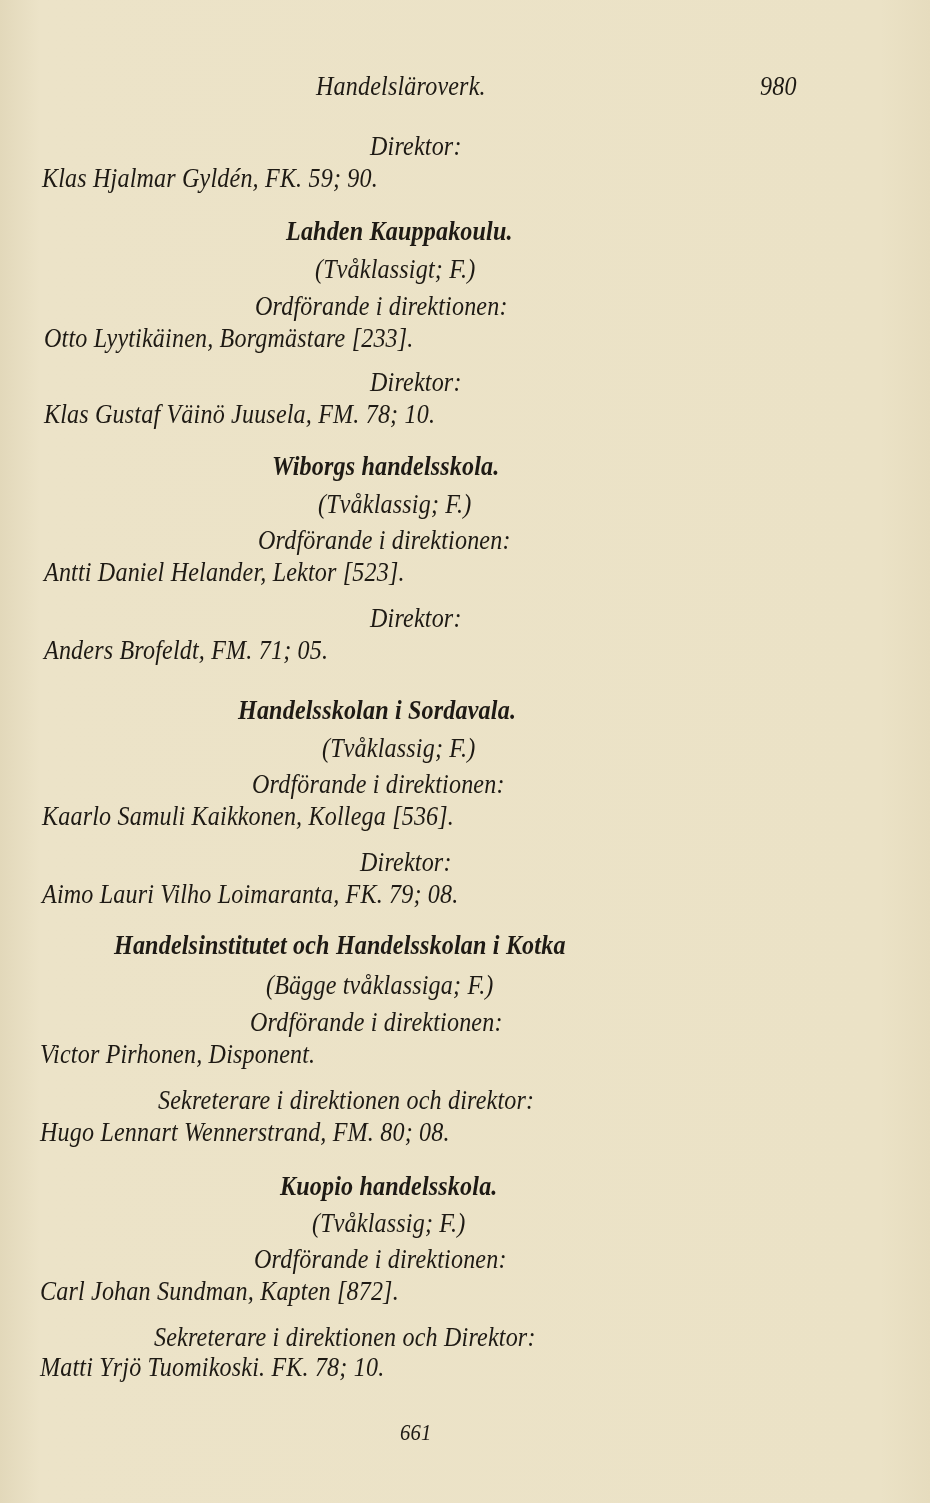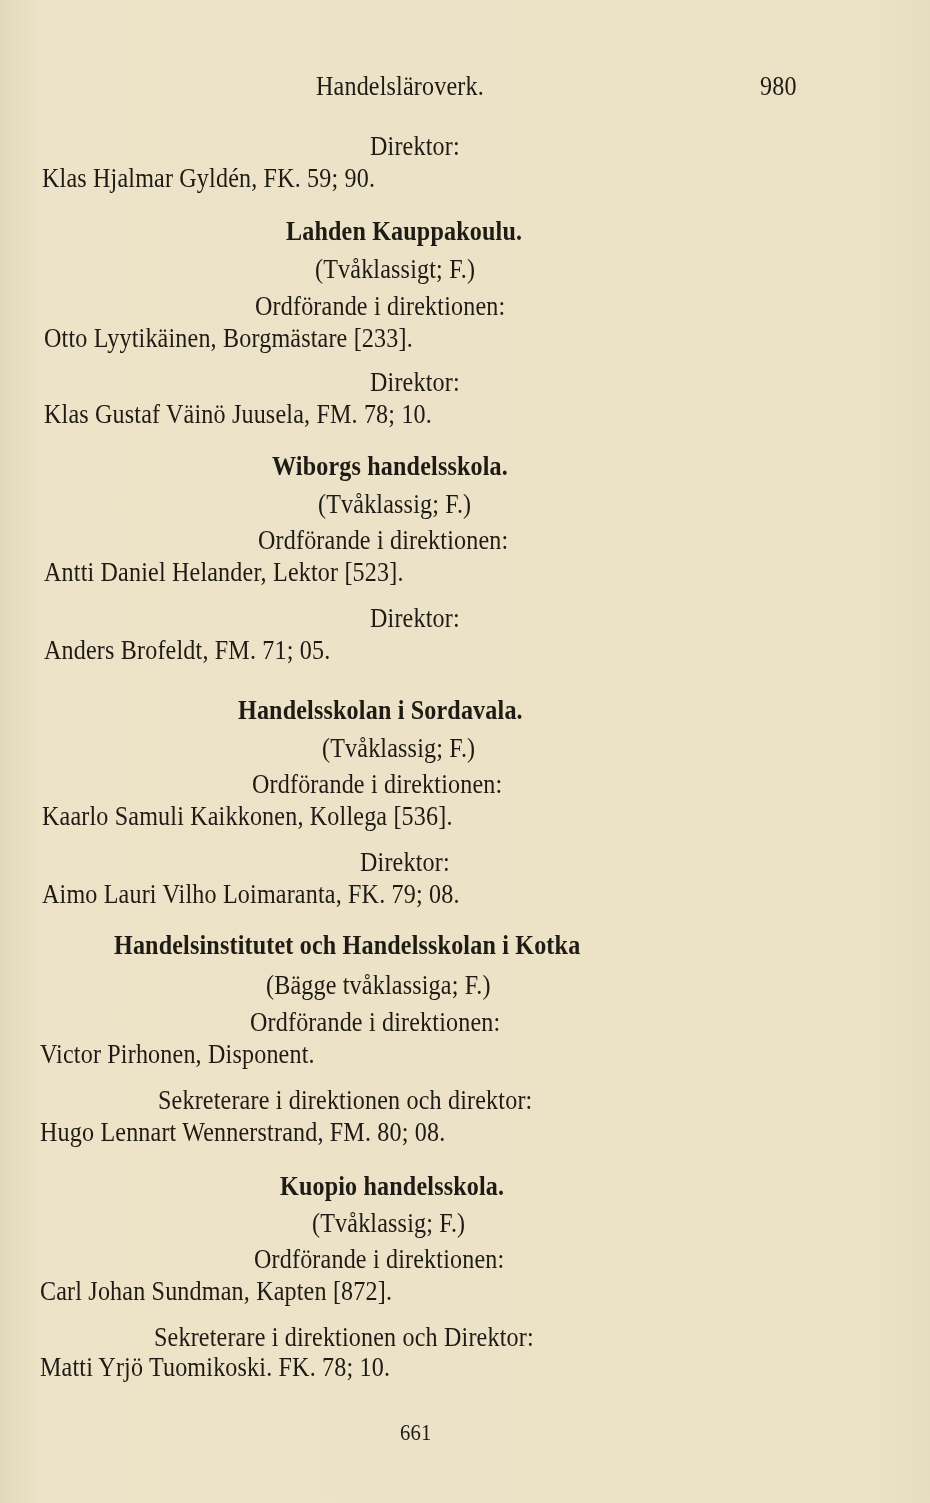--- a/index.html
+++ b/index.html
@@ -6,20 +6,21 @@
   body {
     width: 930px; height: 1503px; overflow: hidden;
     background: #e9e0c4;
     font-family: "Liberation Serif", "DejaVu Serif", serif;
     color: #1e1a14;
     position: relative;
   }
   .page {
     position: absolute; left: 0; top: 0; width: 930px; height: 1503px;
     background: linear-gradient(90deg, #e2d8ba 0px, #ece3c8 40px, #ebe2c6 880px, #e6dcbe 930px);
+    font-style: italic;
   }
   .line {
     position: absolute; white-space: nowrap;
     font-size: 28px; line-height: 32px;
     transform: scaleX(0.86); transform-origin: left center;
     letter-spacing: 0.2px;
   }
   .bold { font-weight: bold; }
   .header-title { left: 316px; top: 70px; }
   .header-num { left: 760px; top: 70px; }

